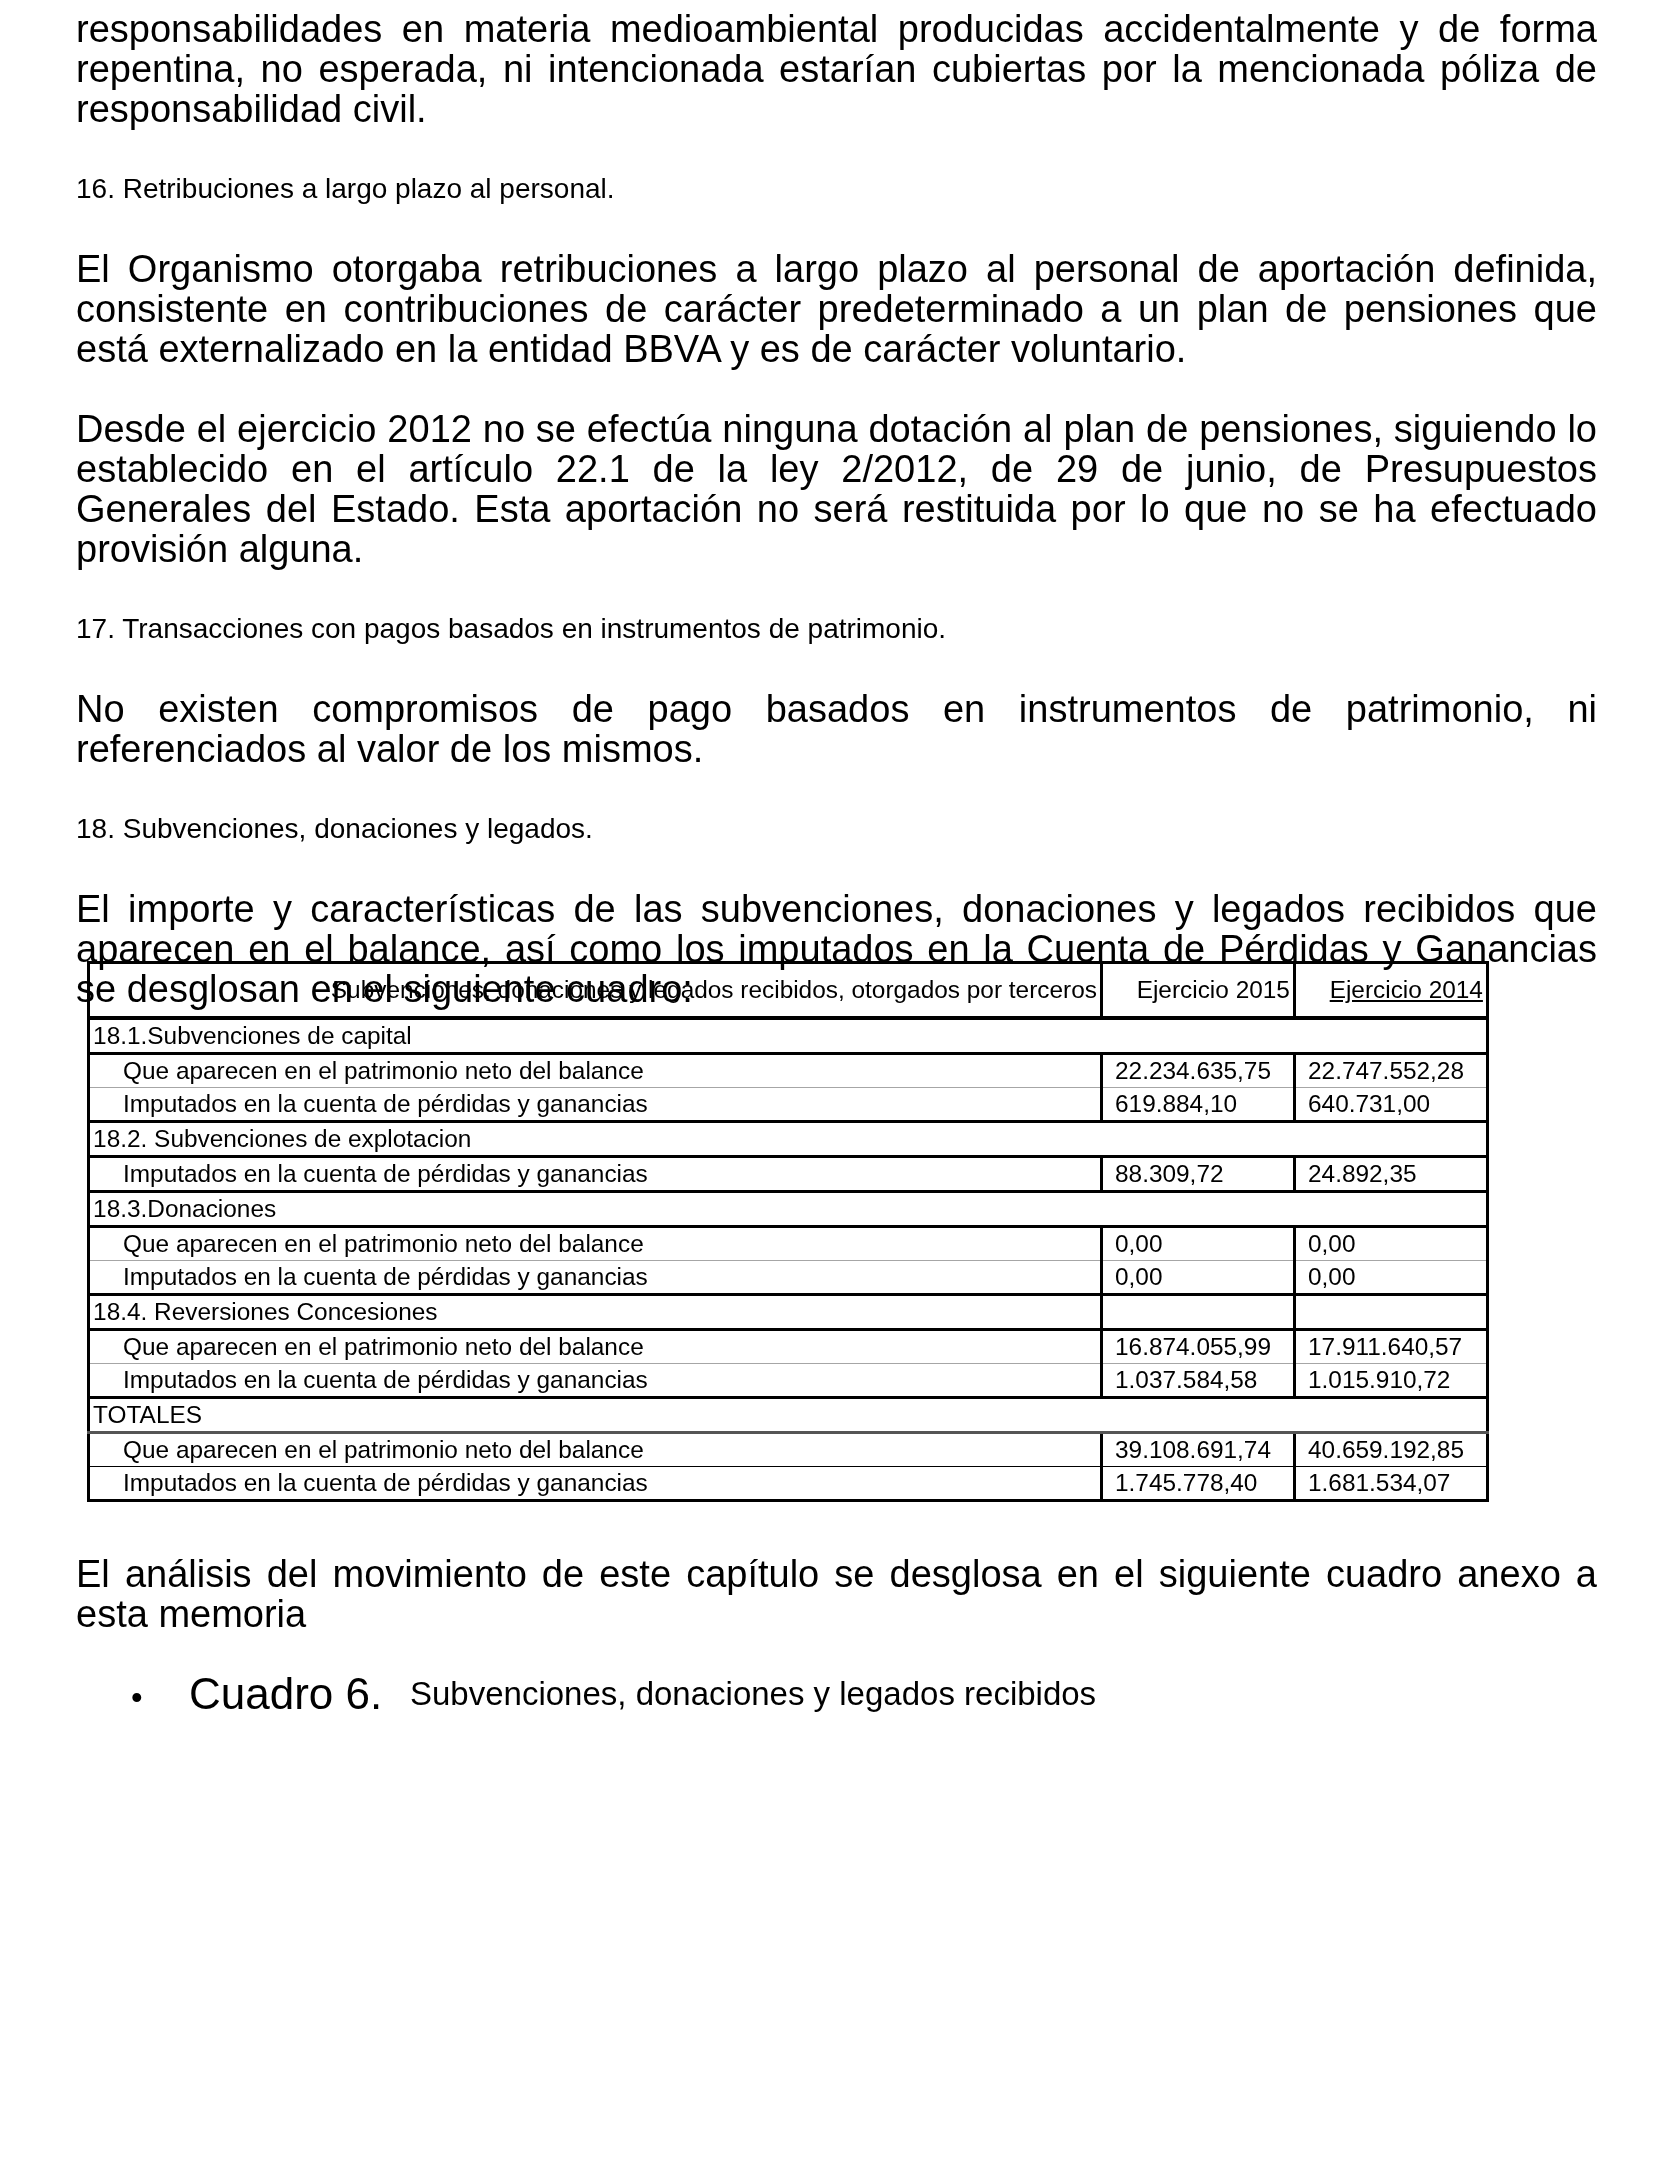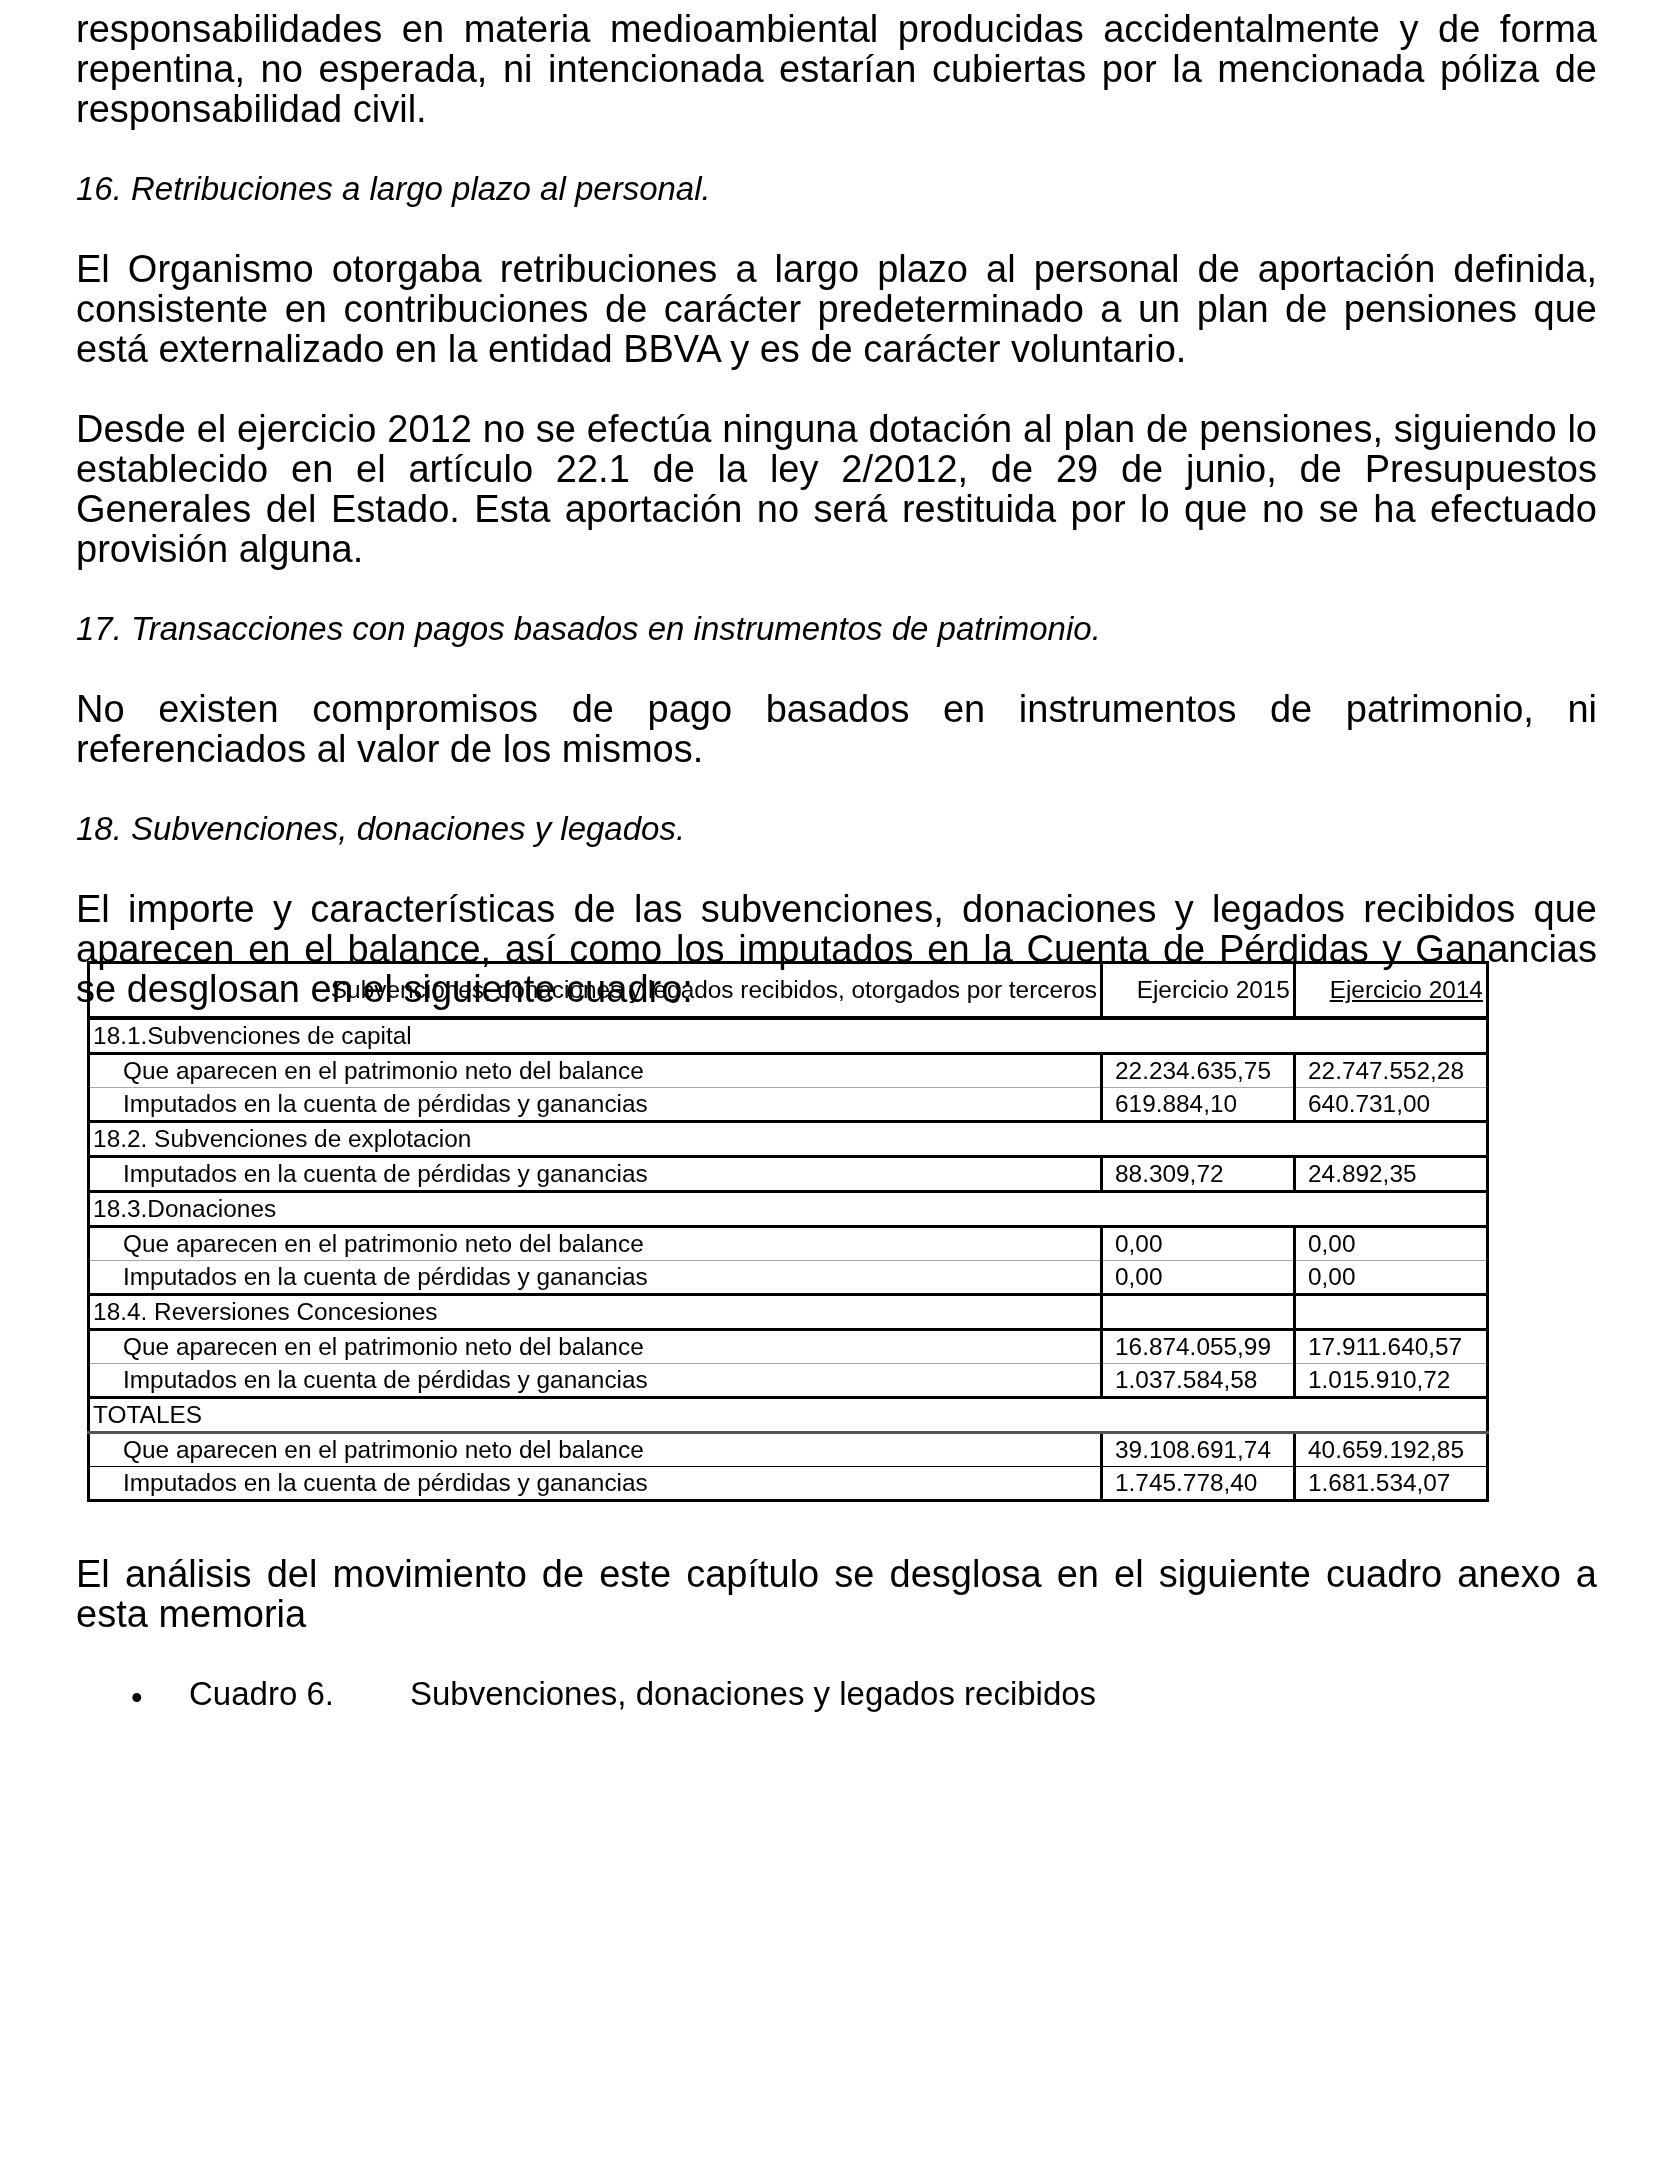--- a/index.html
+++ b/index.html
@@ -23,25 +23,24 @@
   }
   .para {
     font-size: 38px;
     line-height: 40px;
     margin: 0 0 40px 0;
     text-align: justify;
     letter-spacing: 0;
   }
   .para.last-tight { margin-bottom: 0; }
   .heading {
-    font-size: 33px;
+    font-size: 28px;
     line-height: 40px;
     margin: 0 0 40px 0;
     font-weight: normal;
-    font-style: italic;
   }
 
   
   .tbl-wrap {
     position: absolute;
     left: 87px;
     top: 961px;
     width: 1398px;
   }
   table.grid {
@@ -100,21 +99,21 @@
     position: absolute;
     left: 131px;
     top: 1678px;
     font-size: 33px;
     line-height: 40px;
   }
   .bullet-code {
     position: absolute;
     left: 189px;
     top: 1674px;
-    font-size: 33px;
+    font-size: 44px;
     line-height: 40px;
     white-space: nowrap;
   }
   .bullet-text {
     position: absolute;
     left: 410px;
     top: 1674px;
     font-size: 33px;
     line-height: 40px;
     white-space: nowrap;

